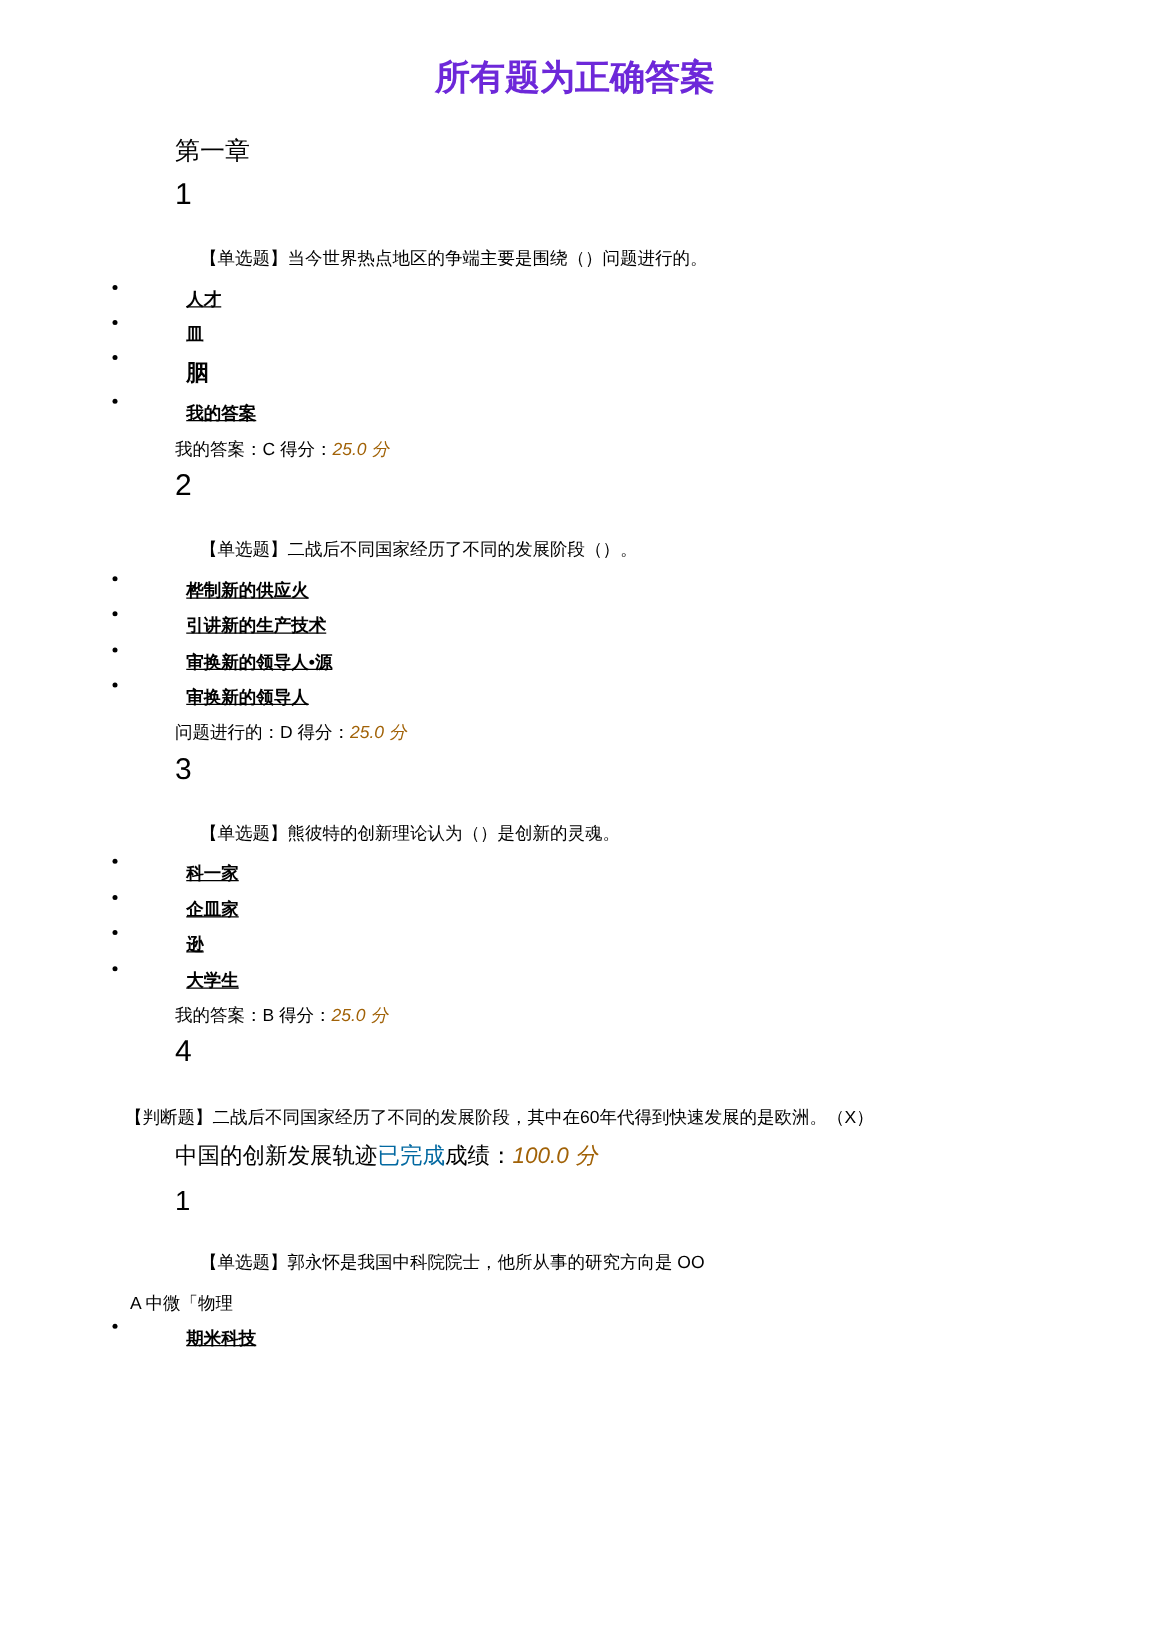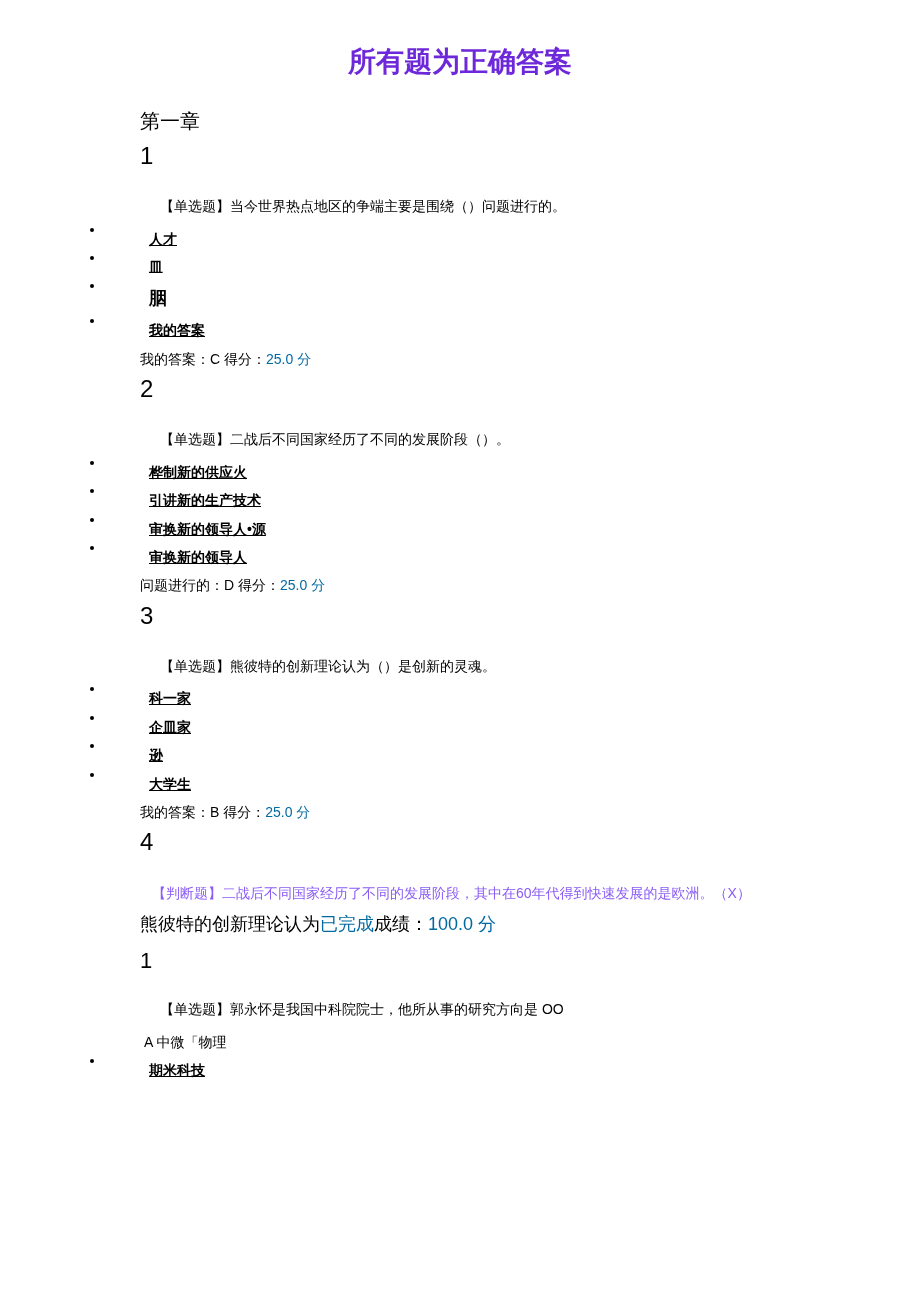--- a/index.html
+++ b/index.html
@@ -59,34 +59,35 @@
     .option-text {
       text-decoration: underline;
     }
     .option-text-plain {
     }
     .answer-line {
       margin-left: 80px;
       margin-top: 6px;
     }
     .score-red {
-      color: #0369a1;
+      color: #a16207;
+      font-style: italic;
     }
     .judge-line {
-      margin-left: 92px;
-      color: #8b5cf6;
+      margin-left: 40px;
+      color: #000000;
       margin-top: 6px;
     }
     .section-title {
       margin-left: 80px;
       font-size: 18px;
       margin-top: 6px;
     }
     .indent-a {
-      margin-left: 84px;
+      margin-left: 44px;
       margin-top: 6px;
     }
   </style>
 </head>
 <body>
 
 <div class="title">所有题为正确答案</div>
 
 <div class="chapter-label">第一章</div>
 
@@ -155,21 +156,21 @@
 <div class="answer-line">
   <span>我的答案：B 得分：</span><span class="score-red">25.0</span><span class="score-red"> 分</span>
 </div>
 
 <div class="q-number">4</div>
 <div class="judge-line">
   <span>【判断题】二战后不同国家经历了不同的发展阶段，其中在</span><span>60</span><span>年代得到快速发展的是欧洲。（X）</span>
 </div>
 
 <div class="section-title">
-  <span>熊彼特的创新理论认为</span><span style="color:#0369a1;">已完成</span><span>成绩：</span><span class="score-red">100.0</span><span class="score-red"> 分</span>
+  <span>中国的创新发展轨迹</span><span style="color:#0369a1;">已完成</span><span>成绩：</span><span class="score-red">100.0</span><span class="score-red"> 分</span>
 </div>
 
 <div class="q-number-small">1</div>
 <div class="question-text">
   <span>【单选题】郭永怀是我国中科院院士，他所从事的研究方向是</span> <span>OO</span>
 </div>
 <div class="indent-a">A 中微「物理</div>
 <div class="option-row">
   <span class="bullet"></span>
   <span class="option-text">期米科技</span>

